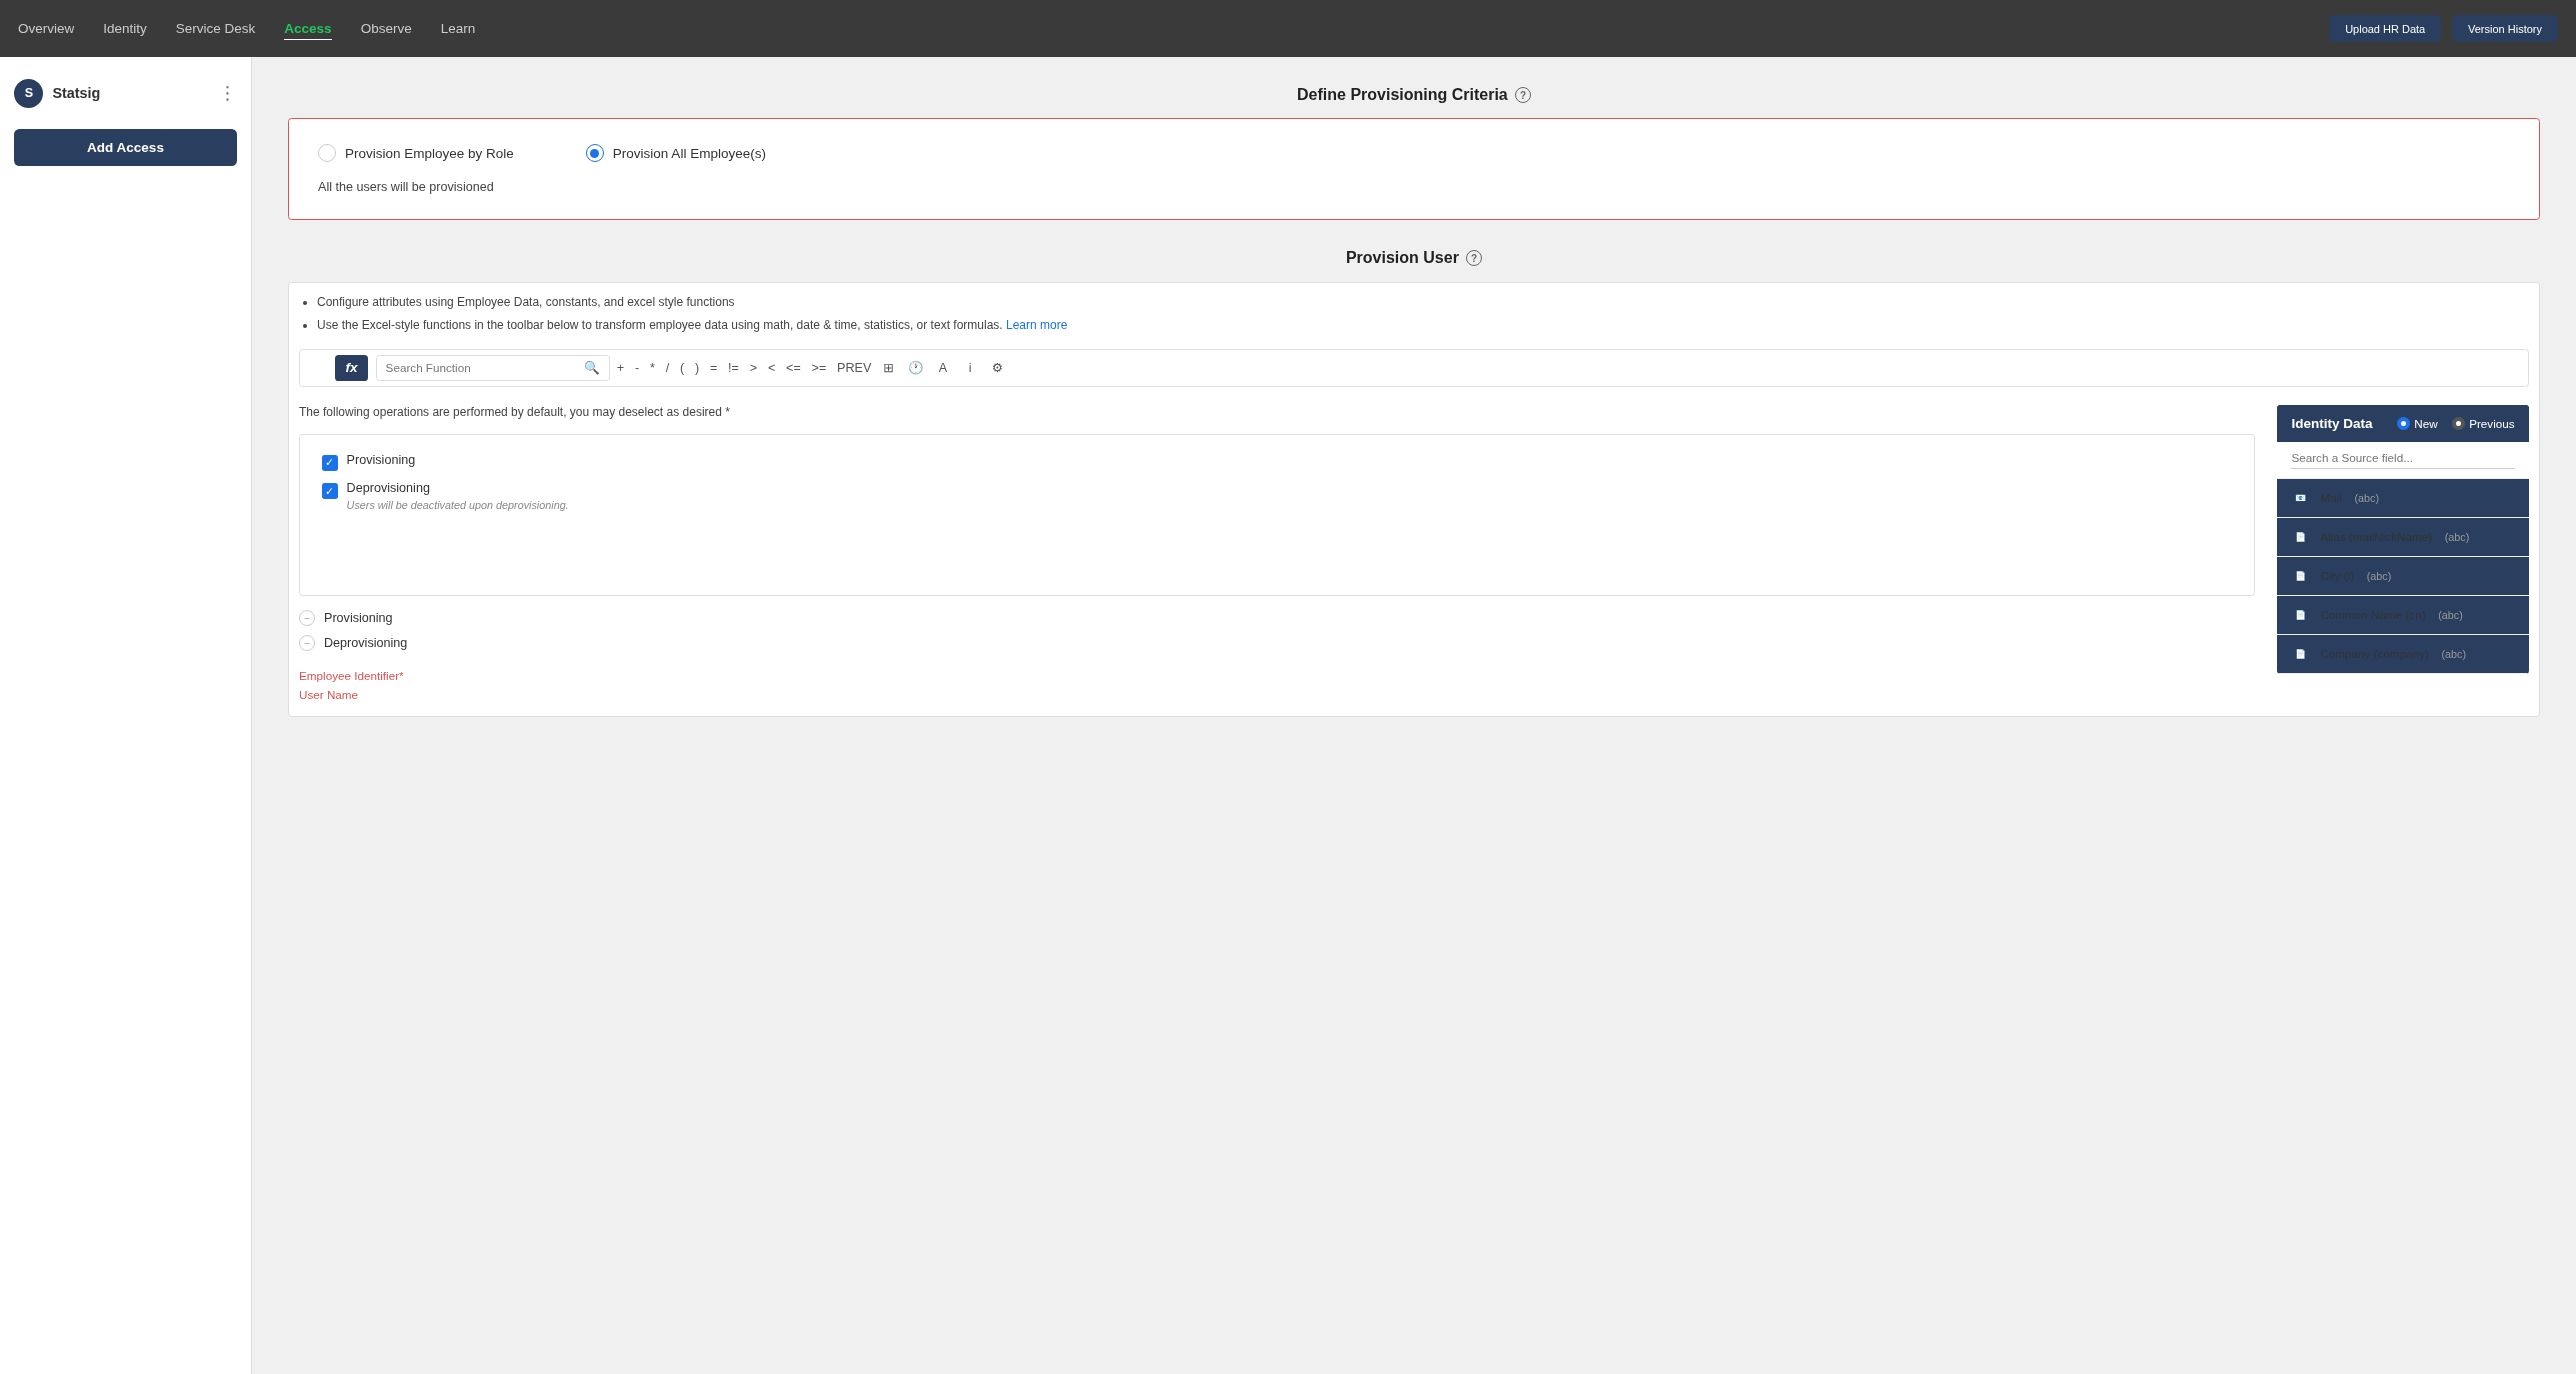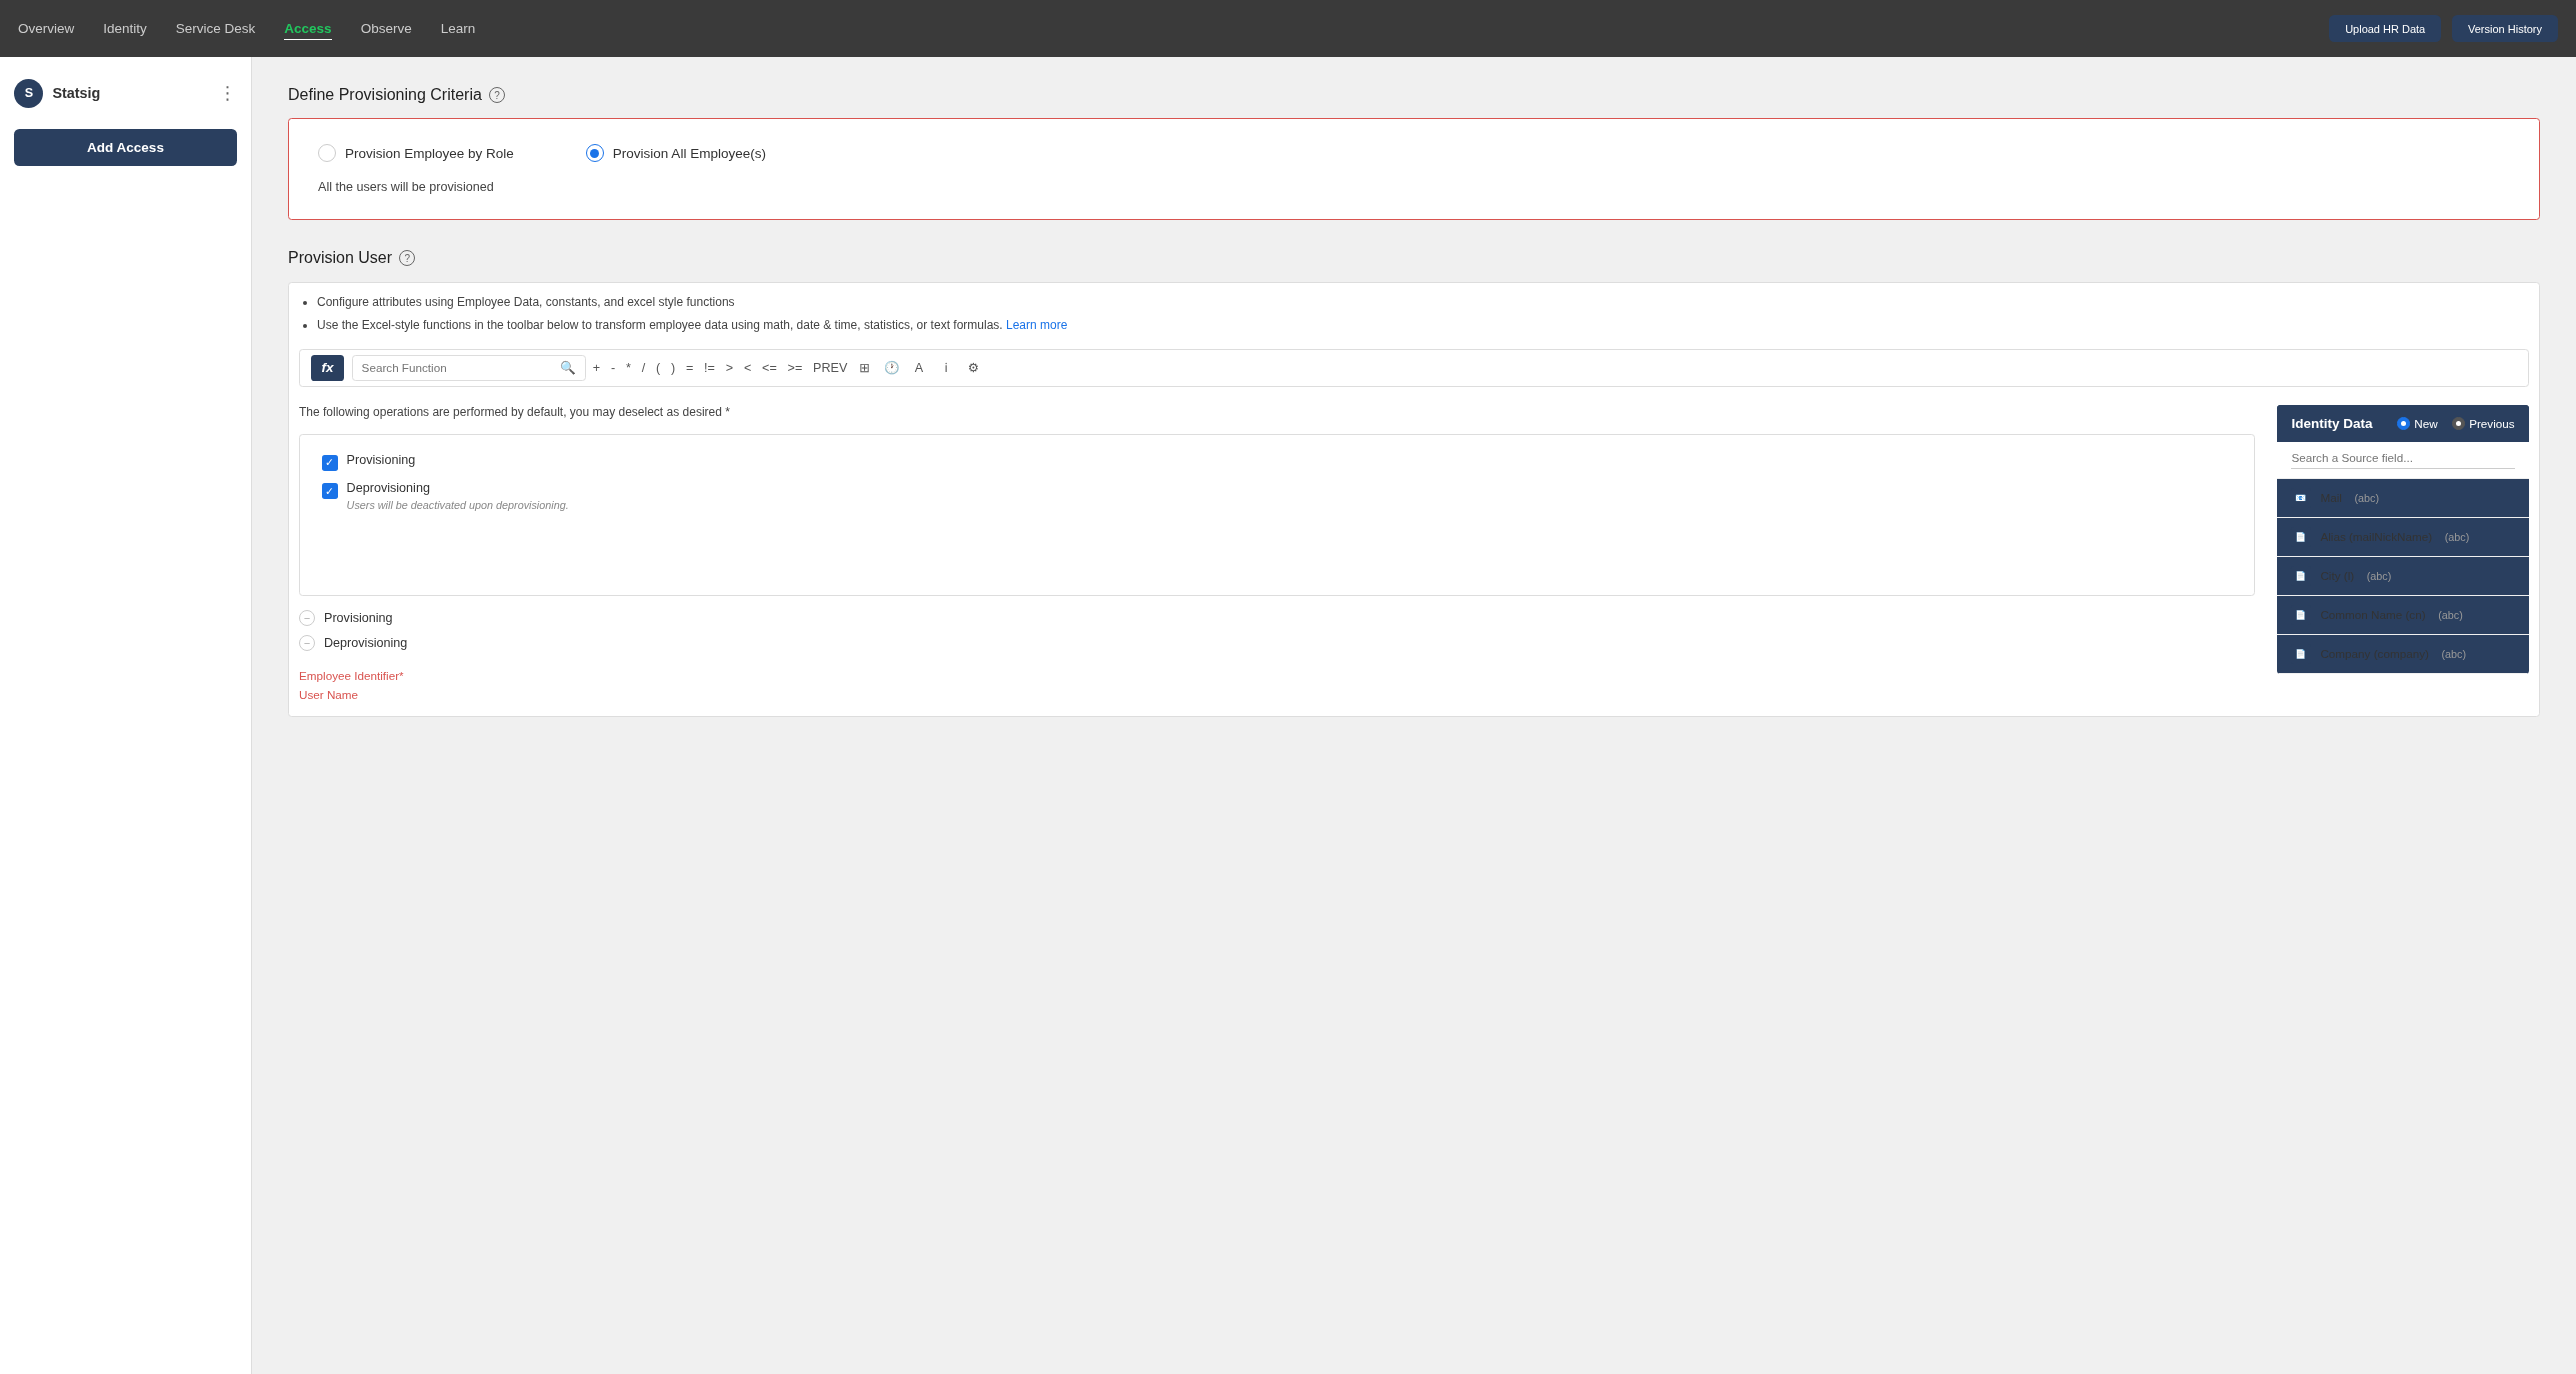--- a/index.html
+++ b/index.html
@@ -43,22 +43,22 @@
     .add-access-btn {
       margin: 7.2px 14.4px; background: #2a3f5f; color: #fff; border: none; border-radius: 5.4px;
       padding: 10.8px 21.6px; font-size: 13.5px; font-weight: 600; cursor: pointer; text-align: center;
     }
 
     
     .main { flex: 1; overflow-y: auto; padding: 29px 36px; background: #f0f0f0; }
 
     
     .section-title {
-      font-size: 16px; font-weight: 400; color: #222; margin-bottom: 14.4px;
-      display: flex; align-items: center; gap: 7.2px;
+      font-size: 16px; font-weight: 700; color: #222; margin-bottom: 14.4px;
+      display: flex; align-items: center; gap: 7.2px; justify-content: center;
     }
     .help-icon {
       width: 16px; height: 16px; border-radius: 50%; border: 1.3px solid #666;
       display: inline-flex; align-items: center; justify-content: center; font-size: 10px; color: #666; cursor: pointer;
     }
 
     
     .criteria-box {
       background: #fff; border: 1.8px solid #d9534f; border-radius: 3.6px;
       padding: 25px 29px; margin-bottom: 29px;
@@ -84,21 +84,21 @@
     .learn-more { color: #1a73e8; text-decoration: none; }
 
     
     .toolbar {
       display: flex; align-items: center; gap: 7.2px; background: #fff;
       border: 0.9px solid #ddd; border-radius: 3.6px; padding: 5.4px 10.8px; margin-bottom: 18px;
       flex-wrap: wrap;
     }
     .fx-box {
       background: #2a3f5f; color: #fff; padding: 5.4px 10.8px; border-radius: 3.6px;
-      font-style: italic; font-size: 13.5px; font-weight: bold;
+      font-style: italic; font-size: 13.5px; font-weight: bold; margin-left: 24px;
     }
     .search-func {
       display: flex; align-items: center; gap: 5.4px;
       border: 0.9px solid #ddd; border-radius: 3.6px; padding: 4.5px 9px; flex: 1; max-width: 234px;
     }
     .search-func input {
       border: none; outline: none; font-size: 11.7px; color: #999; width: 100%; background: transparent;
     }
     .toolbar-ops { display: flex; align-items: center; gap: 10.8px; color: #555; font-size: 12.6px; }
     .toolbar-op { cursor: pointer; color: #555; font-weight: 500; }

